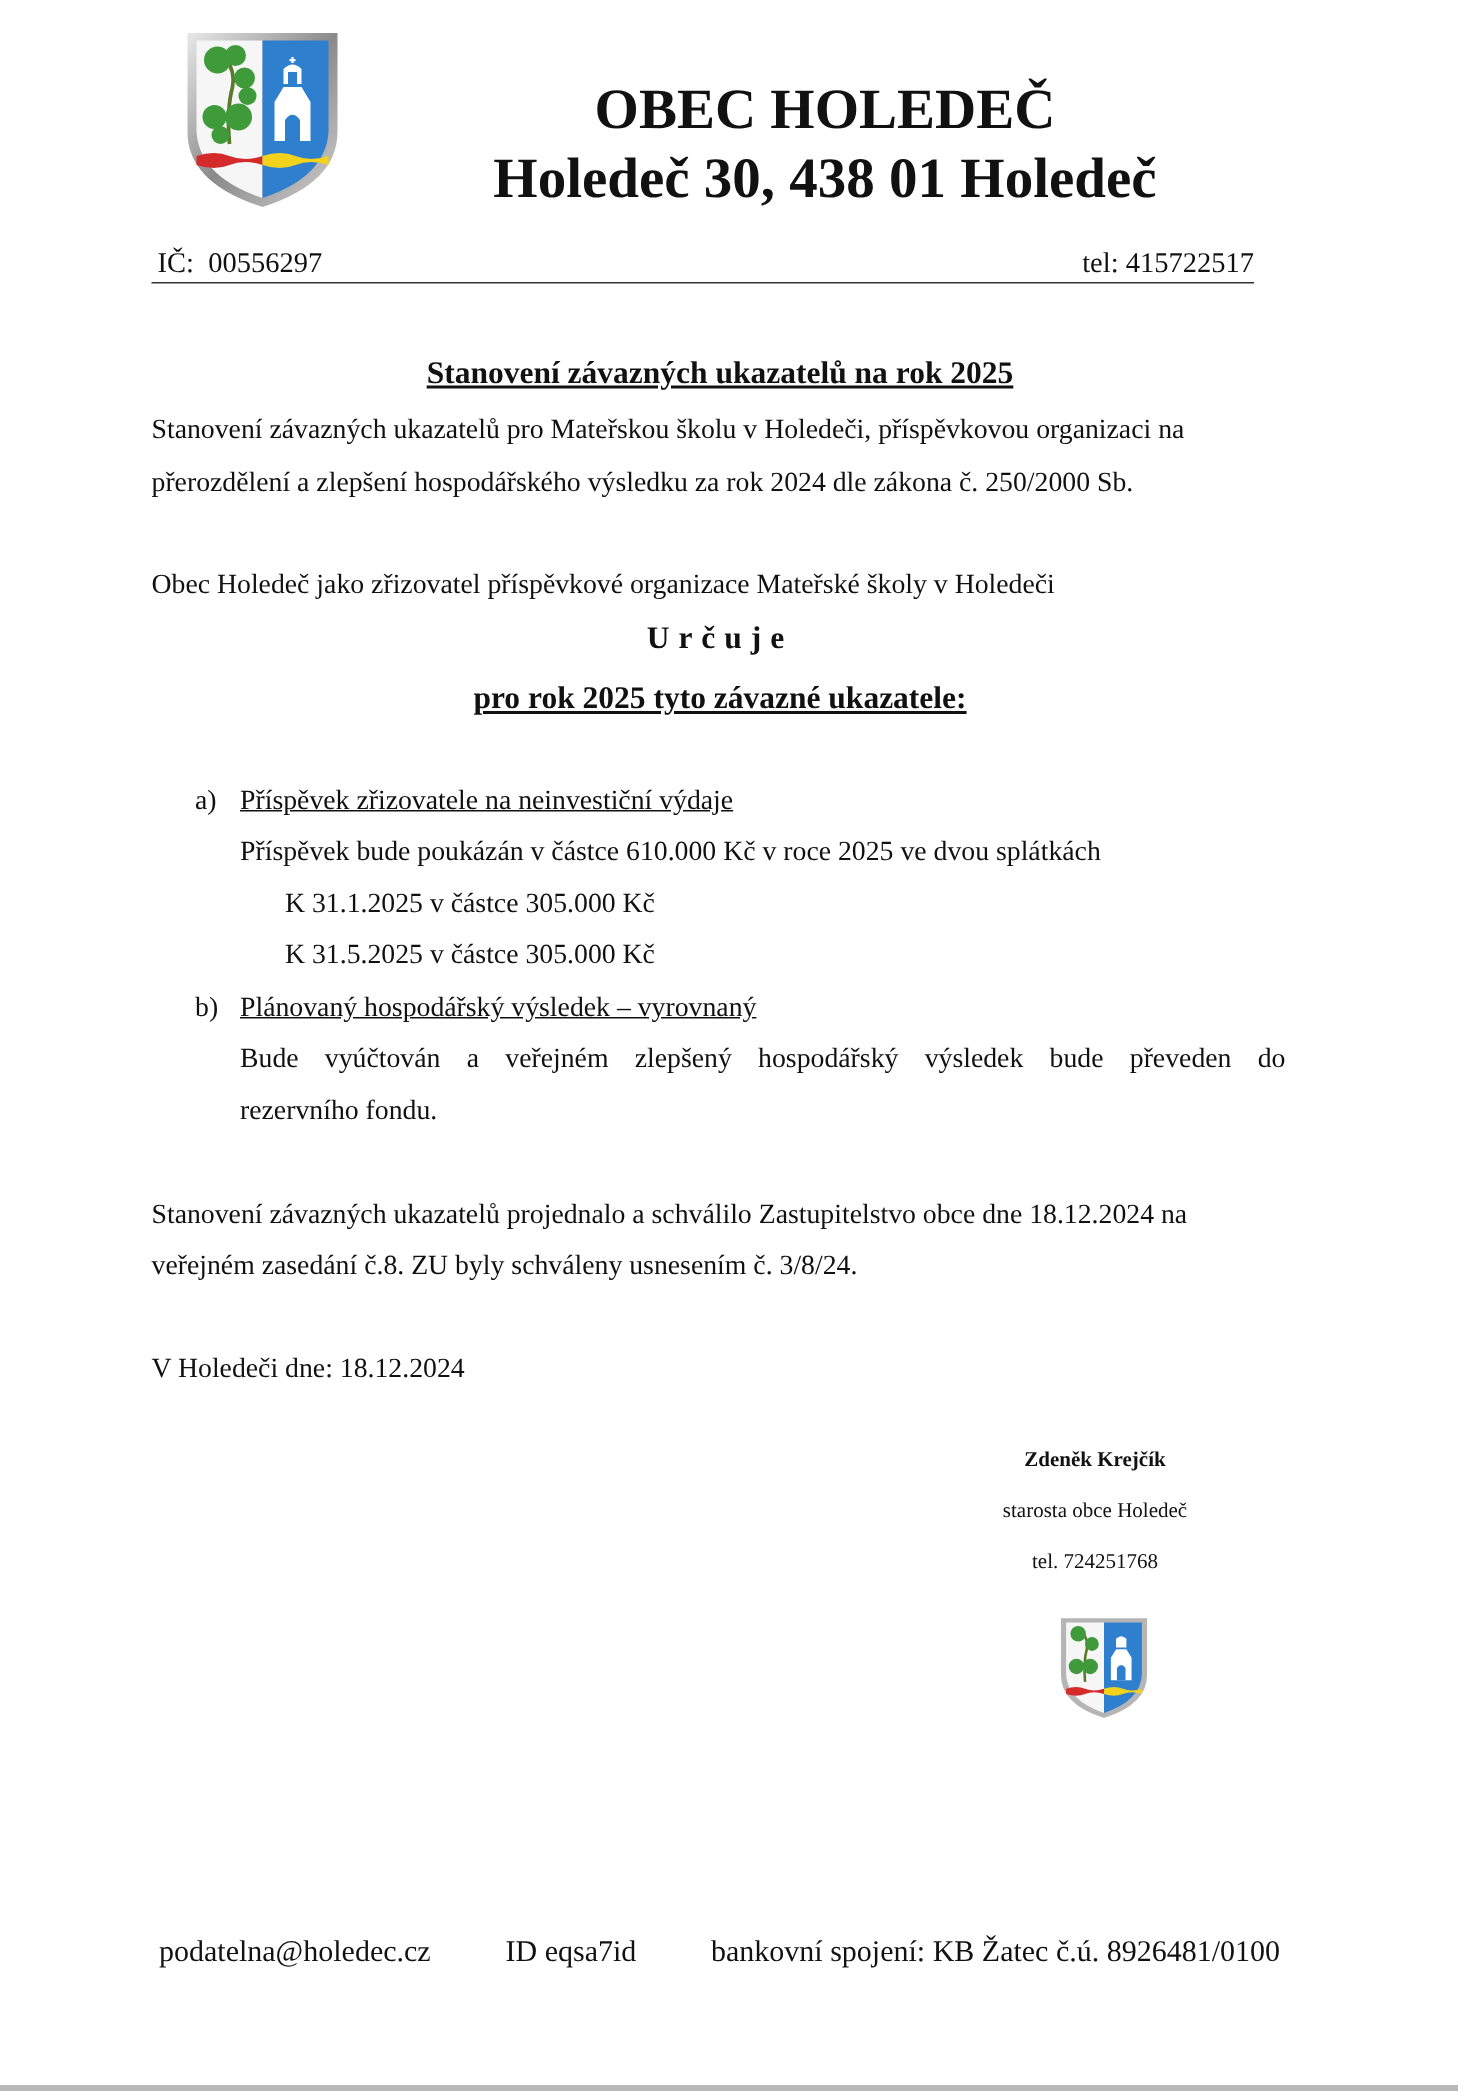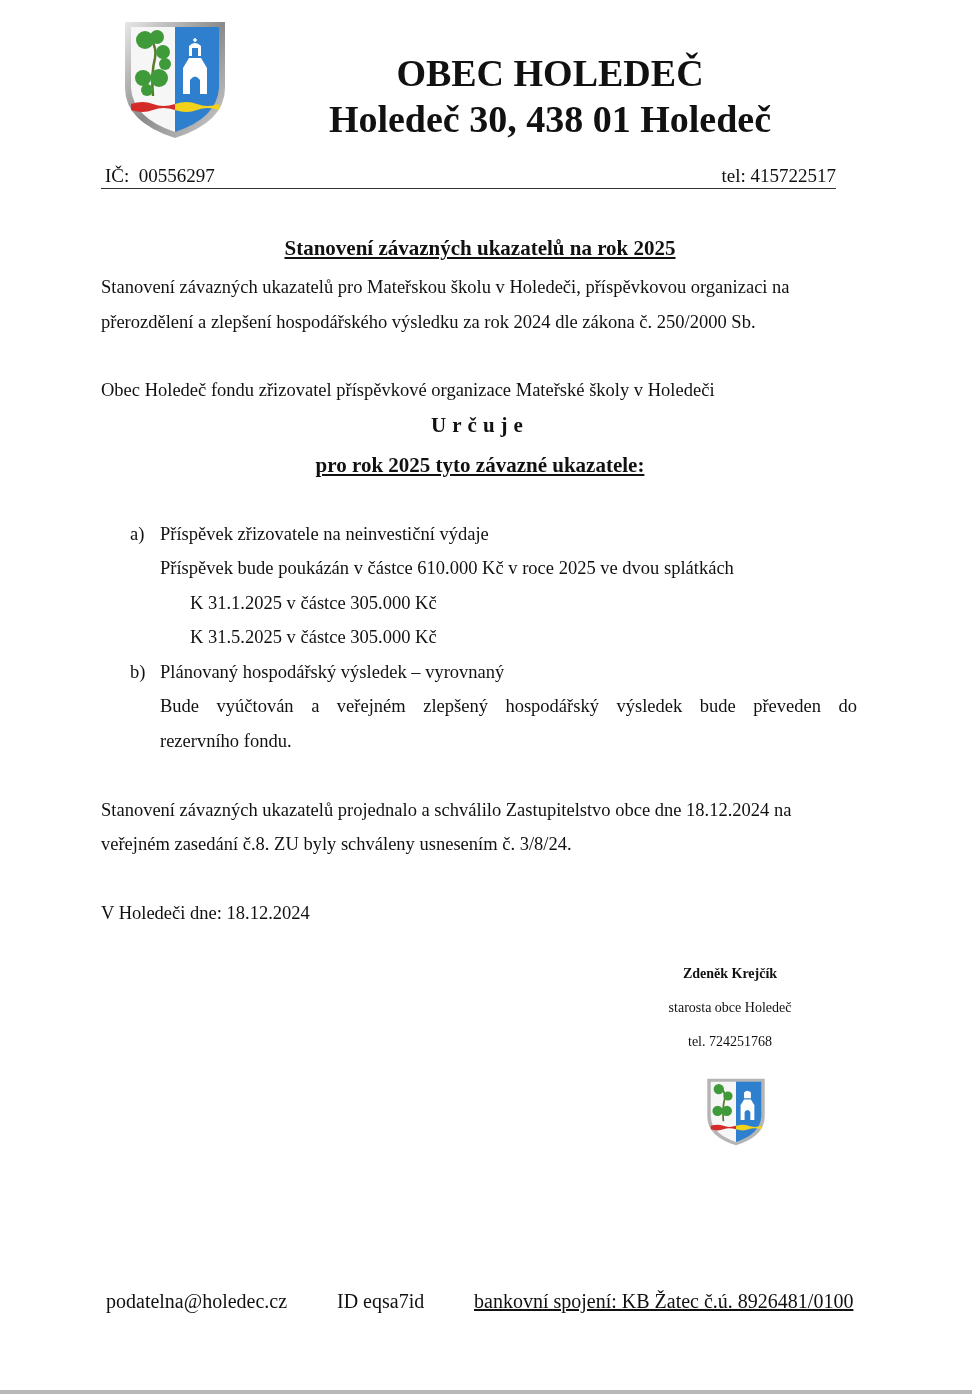--- a/index.html
+++ b/index.html
@@ -13,21 +13,21 @@
   .idline { left: 101px; top: 164px; width: 735px; height: 24px; border-bottom: 1.5px solid #333; font-size: 19px; }
   .idline .l { position: absolute; left: 4px; top: 1px; }
   .idline .r { position: absolute; right: 0; top: 1px; }
   .title { left: 100px; width: 760px; top: 236px; text-align: center; font-weight: bold; font-size: 21px; text-decoration: underline; }
   .p { font-size: 18.5px; line-height: 34.5px; }
   .para1 { left: 101px; top: 270px; width: 756px; text-align: justify; text-align-last: left; }
   .line { white-space: nowrap; }
   .obec { left: 101px; top: 373px; }
   .urcuje { left: 380px; width: 200px; top: 413px; text-align: center; font-weight: bold; font-size: 21px; letter-spacing: 6px; }
   .prorok { left: 280px; width: 400px; top: 453px; text-align: center; font-weight: bold; font-size: 21px; text-decoration: underline; }
-  .u { }
+  .u { text-decoration: underline; }
   .justline { display: flex; justify-content: space-between; width: 697px; }
   .sign { text-align: center; width: 240px; left: 610px; font-size: 14px; }
   .footer { top: 1290px; font-size: 20px; white-space: nowrap; }
   .bottom-rule { left: 0; top: 1390px; width: 972px; height: 4px; background: #b8b8b8; }
 </style>
 </head>
 <body>
 
 <div class="abs crest-lg">
   <svg viewBox="0 0 108 122" width="108" height="122">
@@ -72,21 +72,21 @@
 
 <div class="abs title">Stanovení závazných ukazatelů na rok 2025</div>
 
 <div class="abs p para1">
   <div class="line" style="display:flex;justify-content:space-between;">
       <span>Stanovení závazných ukazatelů pro Mateřskou školu v Holedeči, příspěvkovou organizaci na</span>
     </div>
   <div class="line">přerozdělení a zlepšení hospodářského výsledku za rok 2024 dle zákona č. 250/2000 Sb.</div>
 </div>
 
-<div class="abs p obec">Obec Holedeč fondu zřizovatel příspěvkové organizace Mateřské školy v Holedeči</div>
+<div class="abs p obec">Obec Holedeč jako zřizovatel příspěvkové organizace Mateřské školy v Holedeči</div>
 <div class="abs urcuje">Určuje</div>
 <div class="abs prorok">pro rok 2025 tyto závazné ukazatele:</div>
 
 <div class="abs p" style="left:130px; top:517px;">a)</div>
 <div class="abs p u" style="left:160px; top:517px;">Příspěvek zřizovatele na neinvestiční výdaje</div>
 <div class="abs p line" style="left:160px; top:551px;">Příspěvek bude poukázán v částce 610.000 Kč v roce 2025 ve dvou splátkách</div>
 <div class="abs p line" style="left:190px; top:586px;">K 31.1.2025 v částce 305.000 Kč</div>
 <div class="abs p line" style="left:190px; top:620px;">K 31.5.2025 v částce 305.000 Kč</div>
 
 <div class="abs p" style="left:130px; top:655px;">b)</div>
@@ -127,15 +127,15 @@
     <path d="M68 38 V28 Q74 22 80 28 V38 Z" fill="#fff"></path>
     <path d="M62 76 V50 L68 40 H80 L86 50 V76 Z" fill="#fff"></path>
     <path d="M69 76 V62 Q74 55 79 62 V76 Z" fill="#2f7fcf"></path>
     <path d="M10 86 Q22 82 32 86 T54 86 V92 Q42 88 32 92 T10 92 Z" fill="#d42a2a"></path>
     <path d="M54 86 Q66 82 76 86 T98 86 V92 Q86 88 76 92 T54 92 Z" fill="#f2d21b"></path>
   </svg>
 </div>
 
 <div class="abs footer" style="left:106px;">podatelna@holedec.cz</div>
 <div class="abs footer" style="left:337px;">ID eqsa7id</div>
-<div class="abs footer" style="left:474px;text-decoration:underline;">bankovní spojení: KB Žatec č.ú. 8926481/0100</div>
+<div class="abs footer" style="left:474px;">bankovní spojení: KB Žatec č.ú. 8926481/0100</div>
 
 <div class="abs bottom-rule"></div>
 
 </body></html>

